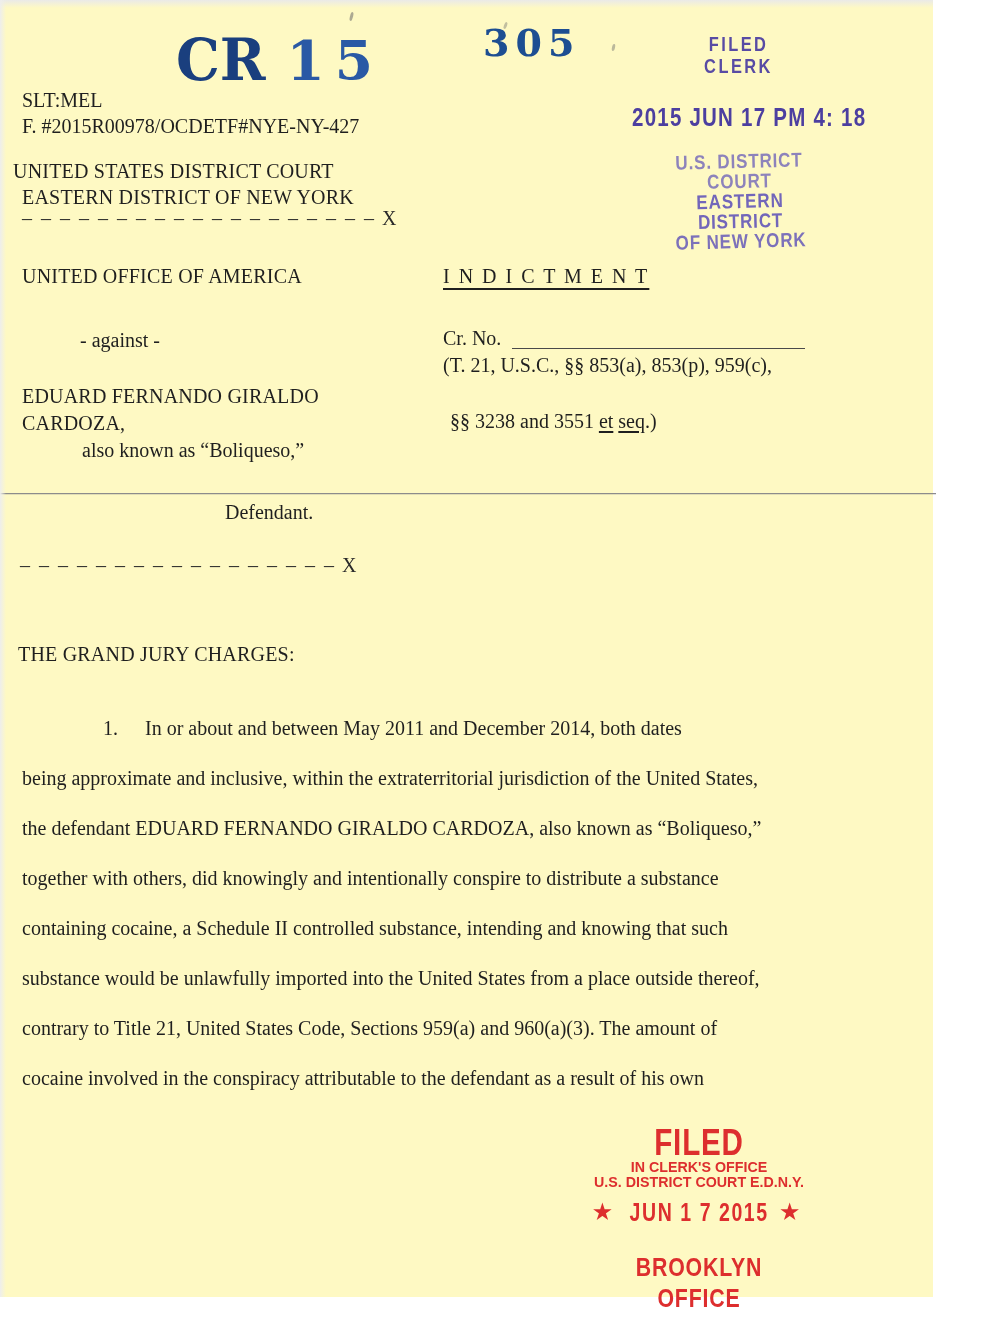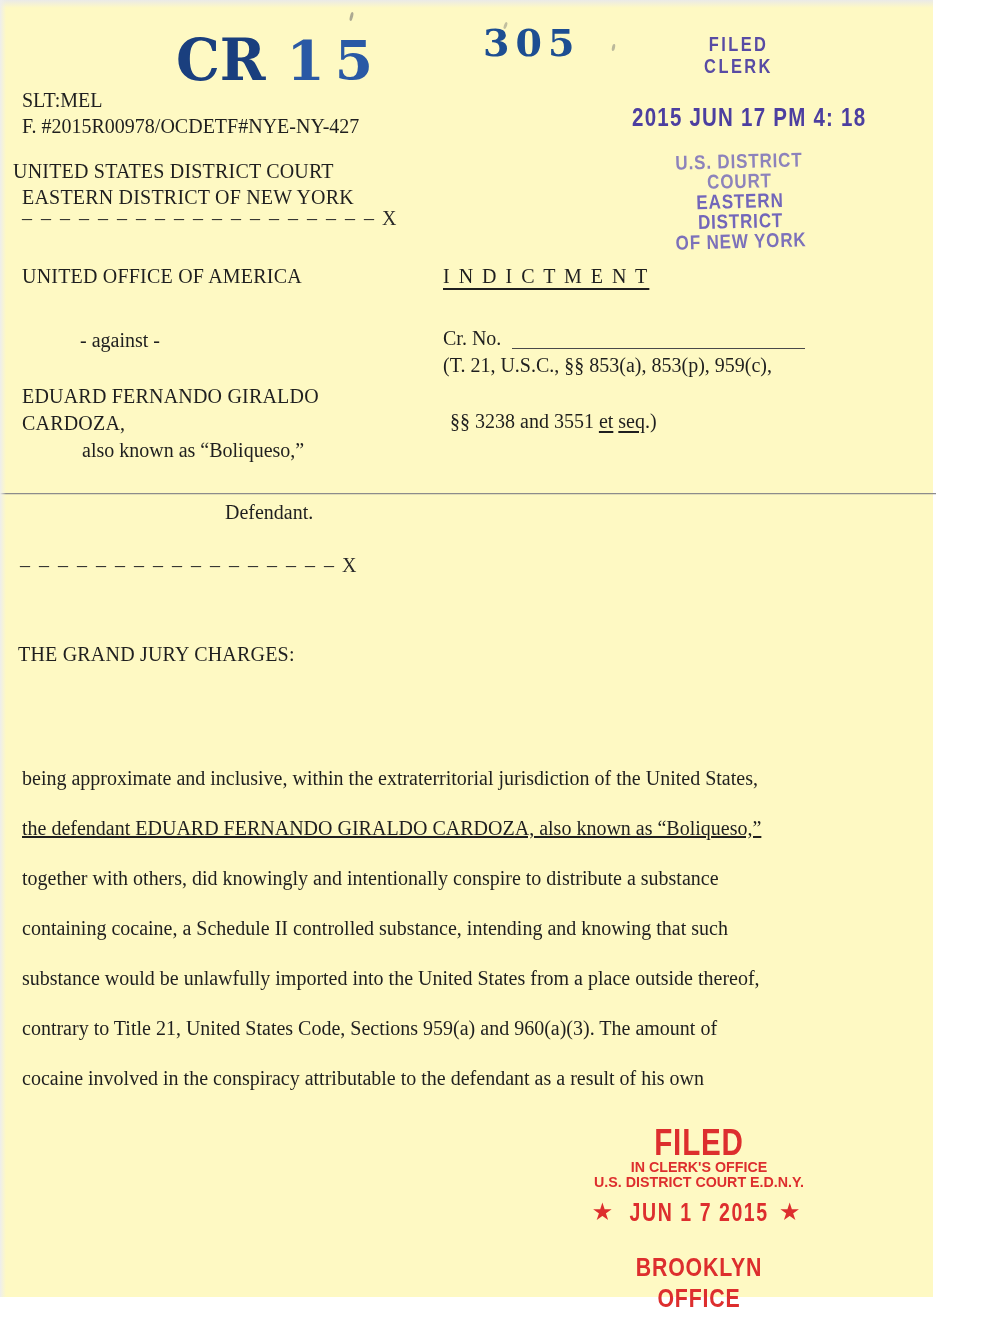--- a/index.html
+++ b/index.html
@@ -107,22 +107,25 @@
     <div class="t" style="left:450px;top:409px;">
       <span>§§ 3238 and 3551</span>
       <span class="u">et</span>
       <span class="u">seq</span><span>.)</span>
     </div>
 
     <div class="scanline"></div>
 
     <div class="t caps" style="left:18px;top:613px;margin-top:29px;">THE GRAND JURY CHARGES:</div>
 
+    <div class="t" style="left:103px;top:716px;">
+      <span class="num">1.</span><span>In or about and between May 2011 and December 2014, both dates</span>
+    </div>
     <div class="t" style="left:22px;top:766px;">being approximate and inclusive, within the extraterritorial jurisdiction of the United States,</div>
-    <div class="t" style="left:22px;top:816px;text-decoration:underline;">the defendant EDUARD FERNANDO GIRALDO CARDOZA, also known as “Boliqueso,”</div>
+    <div class="t" style="left:22px;top:816px;">the defendant EDUARD FERNANDO GIRALDO CARDOZA, also known as “Boliqueso,”</div>
     <div class="t" style="left:22px;top:866px;text-align:right;">together with others, did knowingly and intentionally conspire to distribute a substance</div>
     <div class="t" style="left:22px;top:916px;">containing cocaine, a Schedule II controlled substance, intending and knowing that such</div>
     <div class="t" style="left:22px;top:966px;">substance would be unlawfully imported into the United States from a place outside thereof,</div>
     <div class="t" style="left:22px;top:1016px;">contrary to Title 21, United States Code, Sections 959(a) and 960(a)(3).  The amount of</div>
     <div class="t" style="left:22px;top:1066px;">cocaine involved in the conspiracy attributable to the defendant as a result of his own</div>
 
     <div class="red-stamp">
       <div class="big">FILED</div>
       <div class="sm1">IN CLERK'S OFFICE</div>
       <div class="sm2">U.S. DISTRICT COURT E.D.N.Y.</div>

